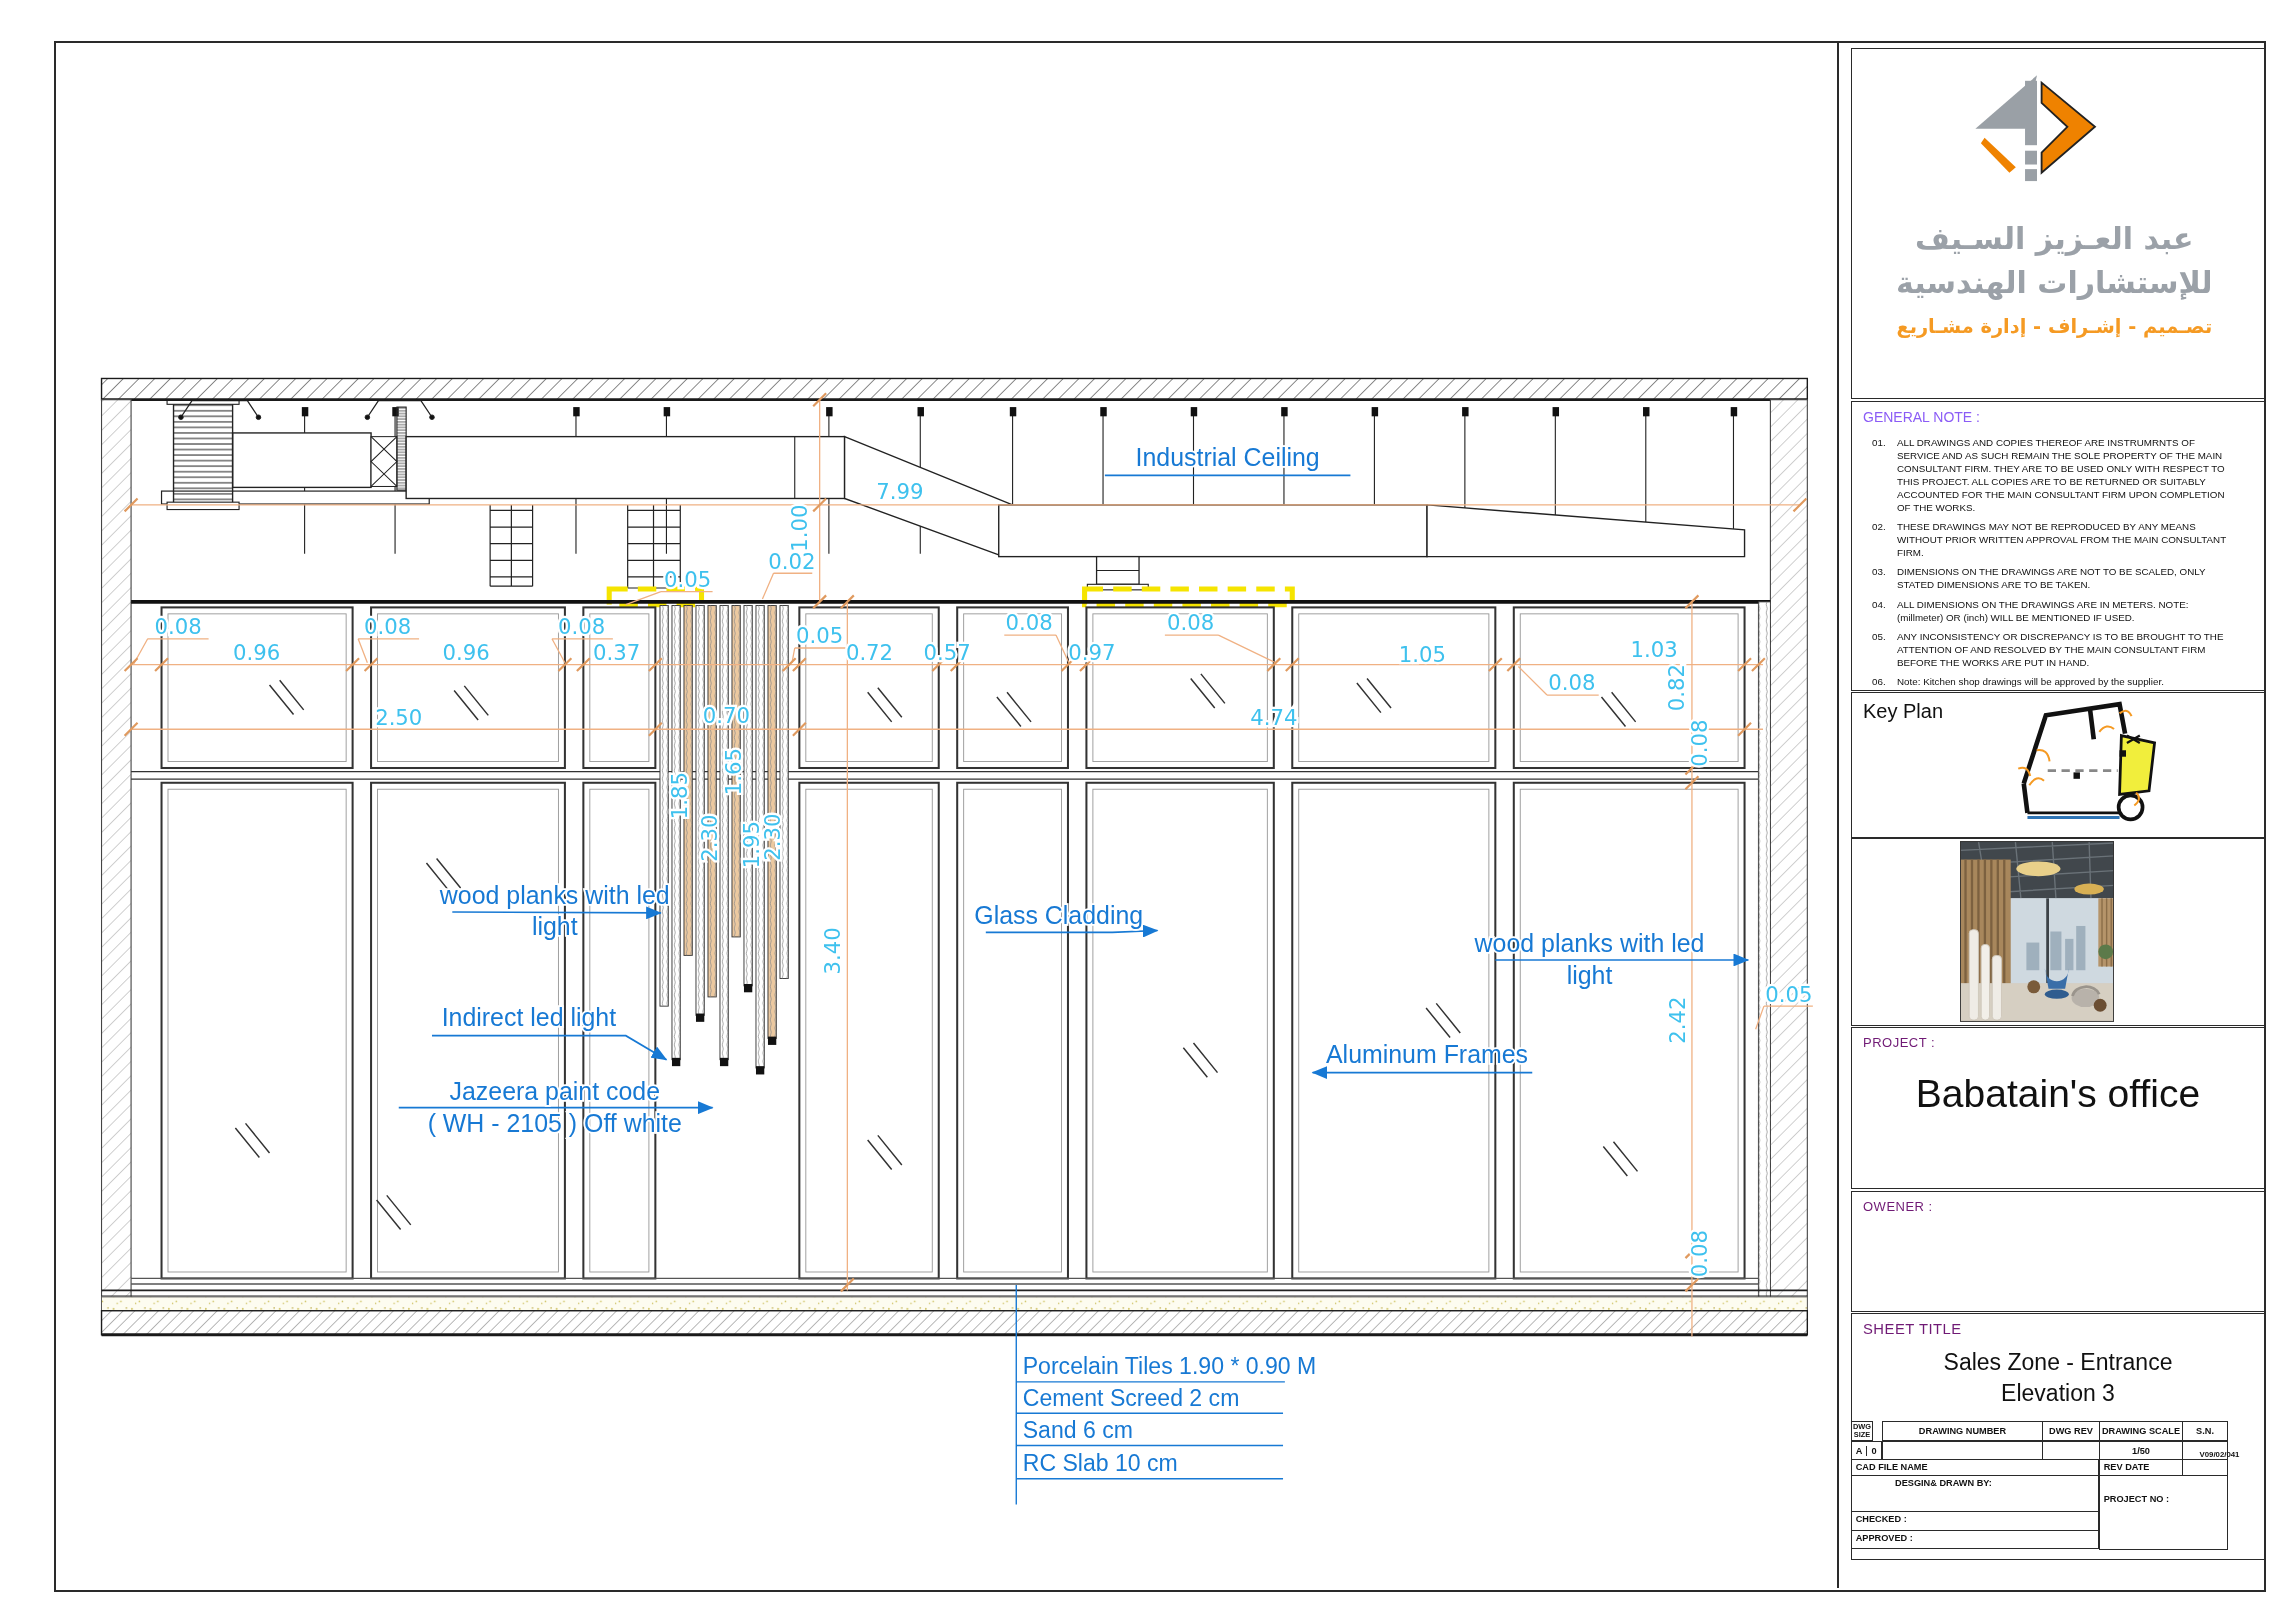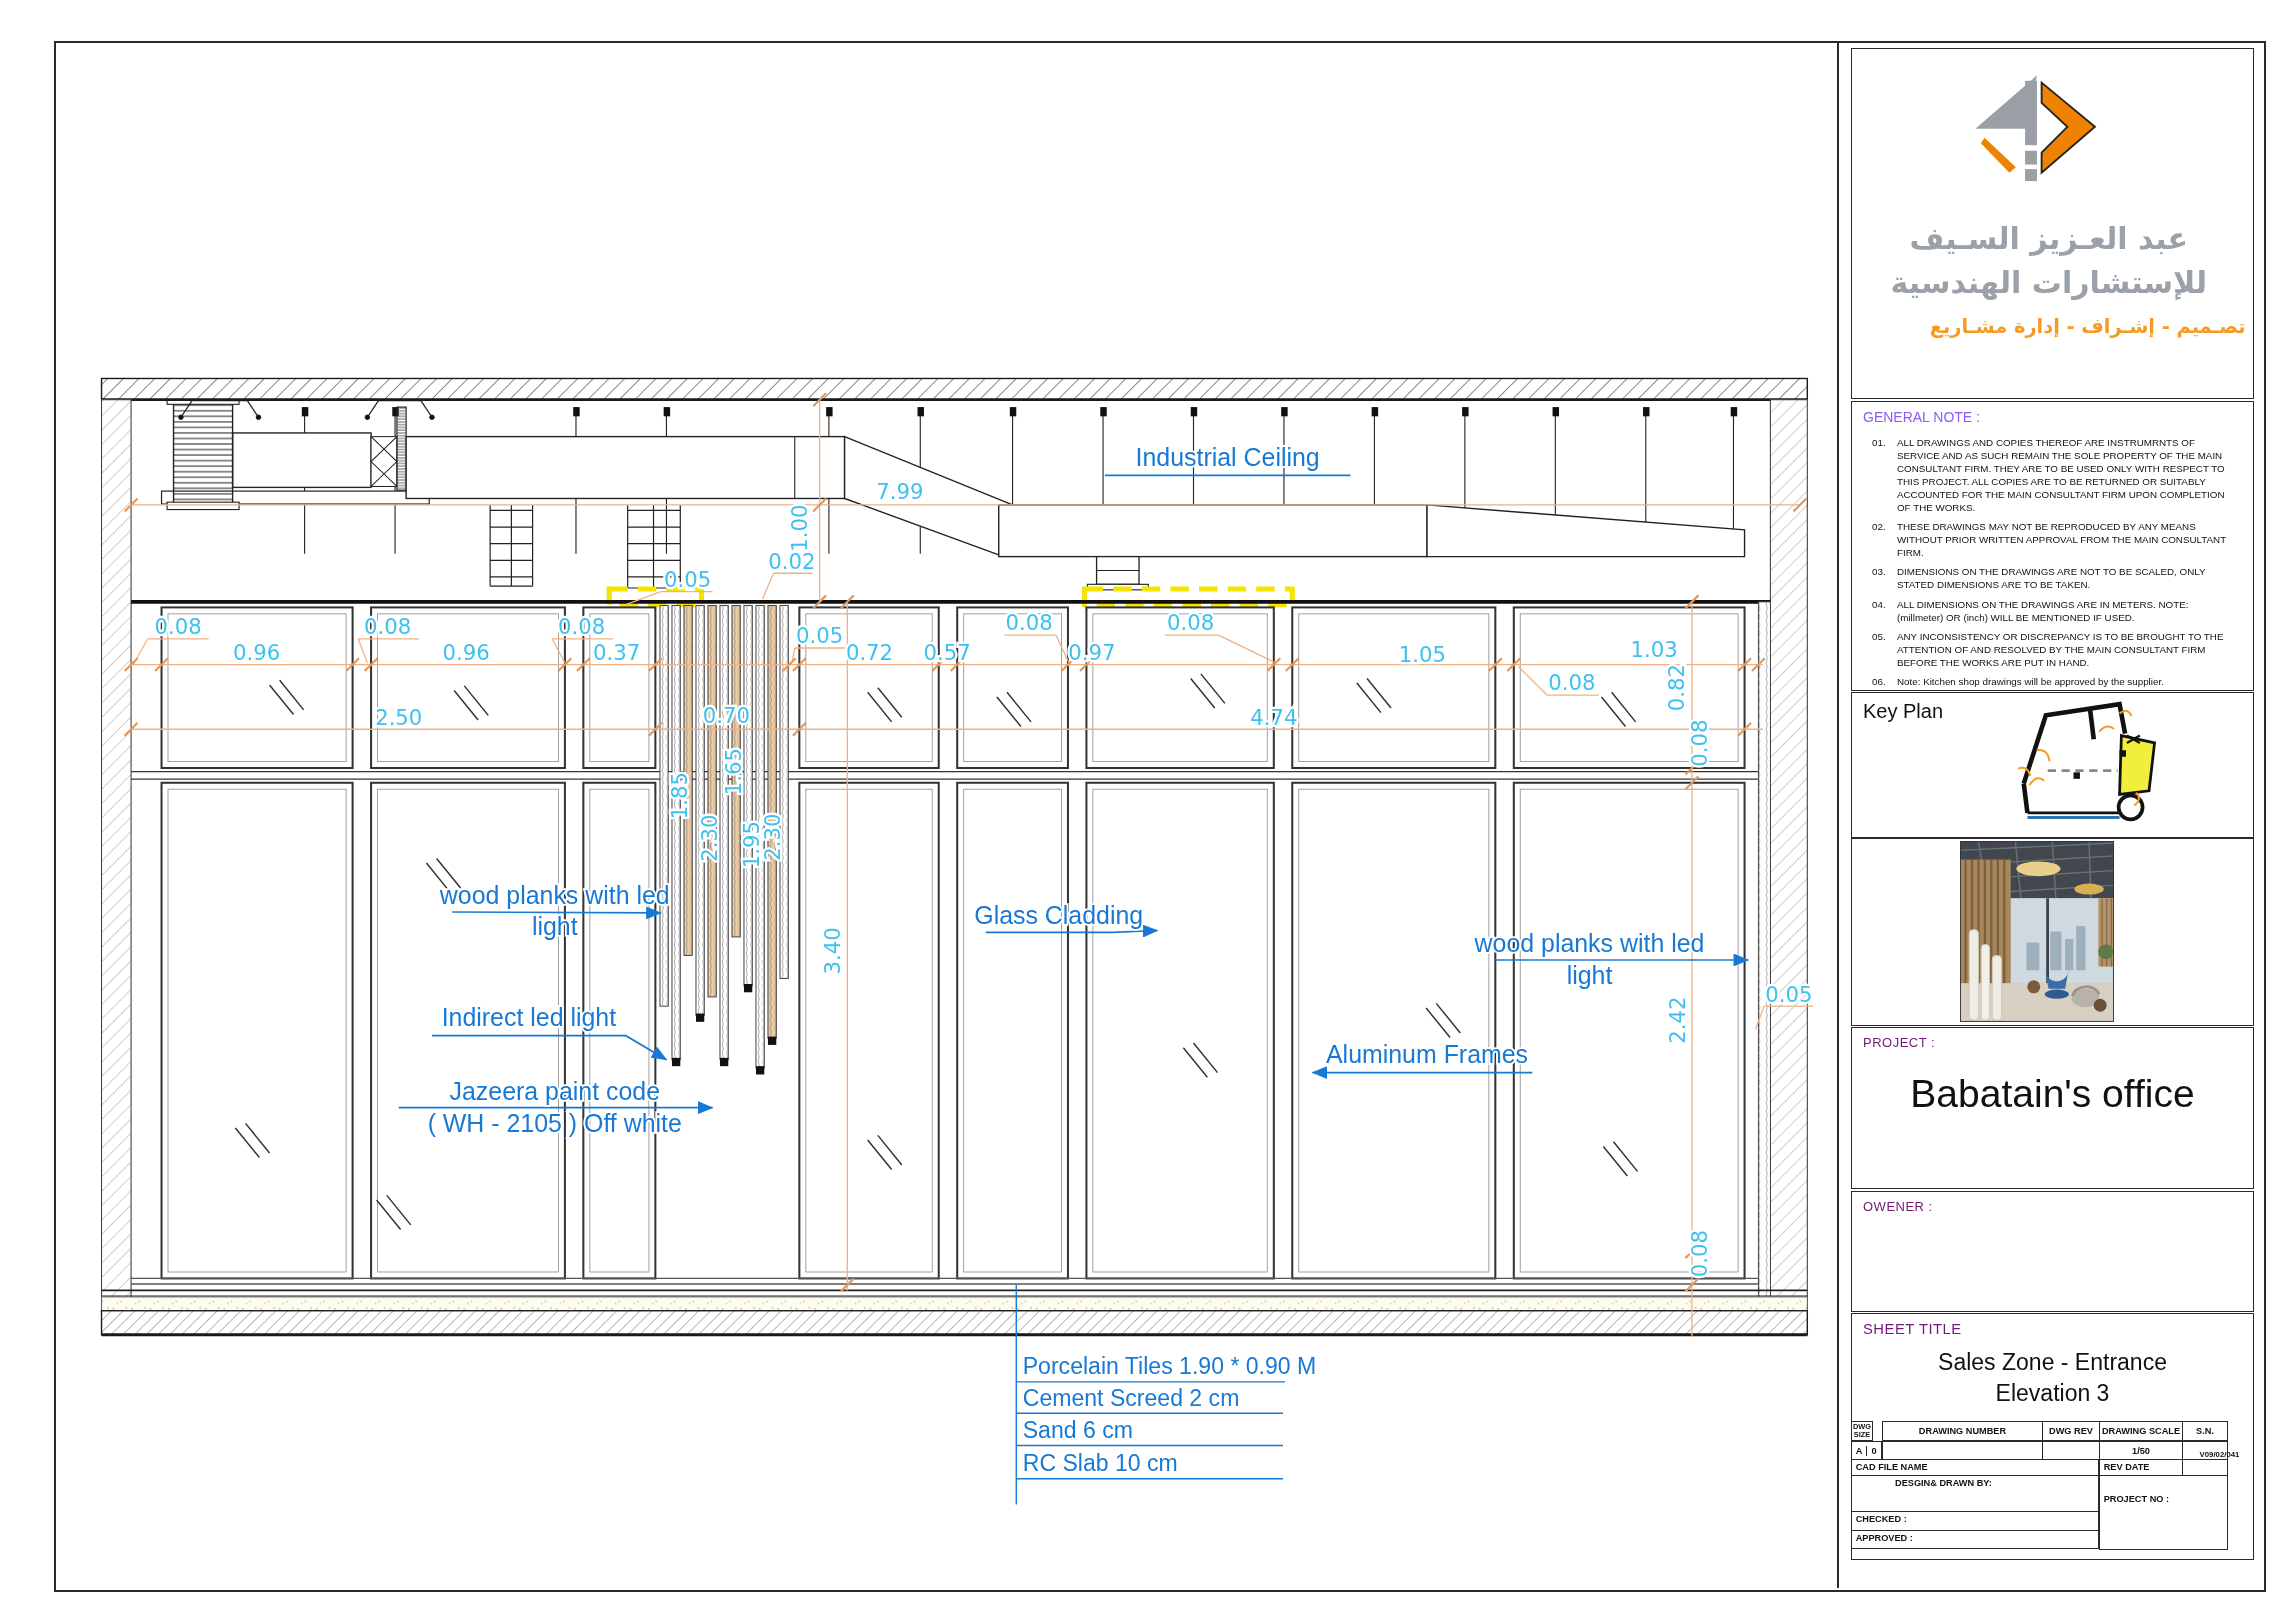--- a/index.html
+++ b/index.html
@@ -1,27 +1,27 @@
 <!DOCTYPE html>
 <html style="font-size:14.8px"><head>
 <meta charset="utf-8">
 <style>
   html,body{margin:0;padding:0;background:#fff;}
   .page{position:relative;width:2291px;height:1620px;background:#fff;
         font-family:"Liberation Sans",sans-serif;color:#1a1a1a;overflow:hidden;}
   .abs{position:absolute;}
   .border-main{left:54px;top:41px;width:2208px;height:1547px;border:2.3px solid #2a2a2a;}
   .tb-divider{left:1837px;top:41px;width:1.8px;height:1547px;background:#2a2a2a;}
-  .tb-box{position:absolute;border:1.5px solid #2a2a2a;background:#fff;}
+  .tb-box{position:absolute;border:1.5px solid #2a2a2a;background:#fff;padding-left:11px;}
   .tb-label{position:absolute;left:11px;top:7.4px;font-size:13px;letter-spacing:0.5px;color:#701a75;}
   .arabic{position:absolute;left:0;right:7.4px;text-align:center;direction:rtl;
           font-family:"DejaVu Sans",sans-serif;font-weight:bold;color:#9ba1a8;}
   .arabic.l1{top:172px;font-size:30px;}
   .arabic.l2{top:216px;font-size:30px;}
-  .arabic.l3{top:266px;font-size:19.4px;color:#f59a23;text-align:right;}
+  .arabic.l3{top:266px;font-size:19.4px;color:#f59a23;}
   .gn-title{position:absolute;left:11px;top:7.4px;font-size:14px;color:#8b5cf6;}
   .gn-items{position:absolute;left:20px;top:35px;width:365px;}
   .gn-item{display:flex;margin-bottom:6.5px;font-size:9.8px;line-height:1.32;color:#111;}
   .gn-num{width:25px;flex:0 0 25px;}
   .gn-txt{flex:1;}
   .kp-title{position:absolute;left:11px;top:7.4px;font-size:20px;color:#111;}
   .proj-name{position:absolute;left:0;right:0;top:44px;text-align:center;font-size:39px;color:#111;}
   .st-line1{position:absolute;left:0;right:0;top:35px;text-align:center;font-size:23px;color:#111;}
   .st-line2{position:absolute;left:0;right:0;top:66px;text-align:center;font-size:23px;color:#111;}
   .cell{position:absolute;border:0.9px solid #2a2a2a;font-size:9.2px;font-weight:bold;color:#111;

